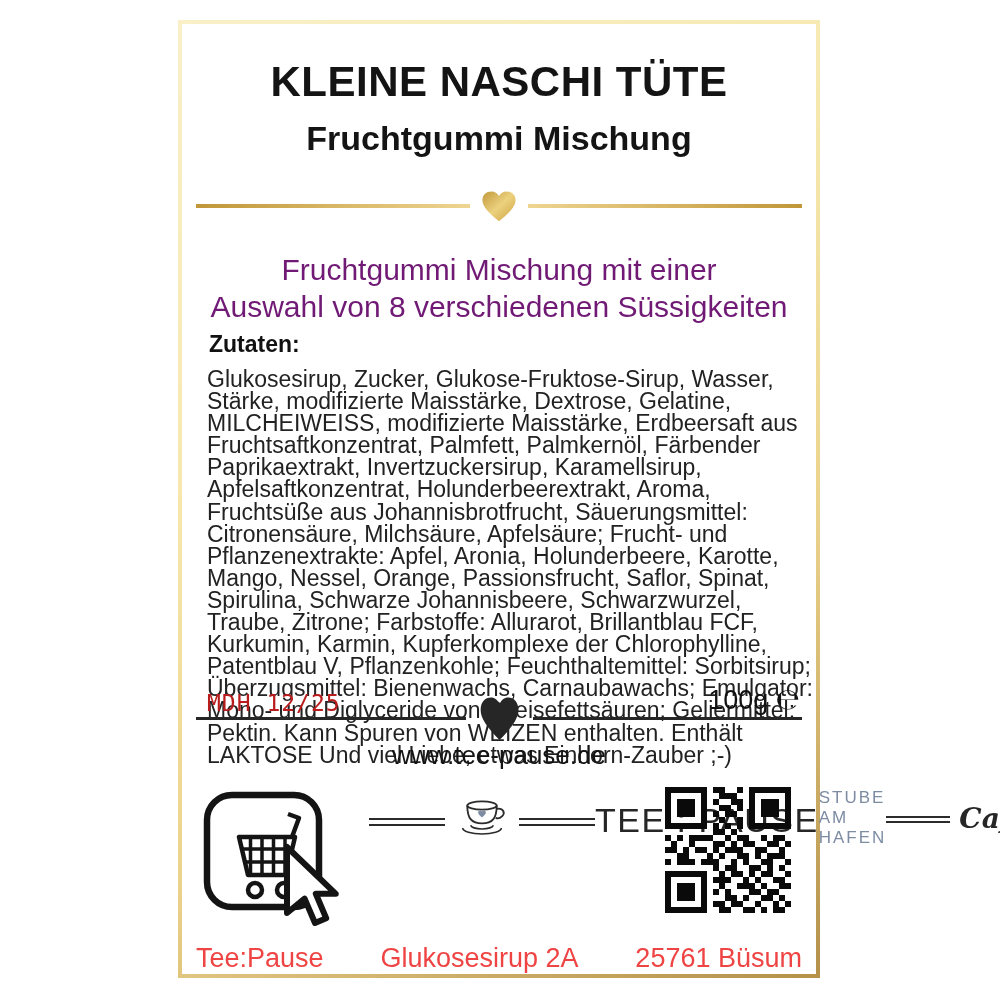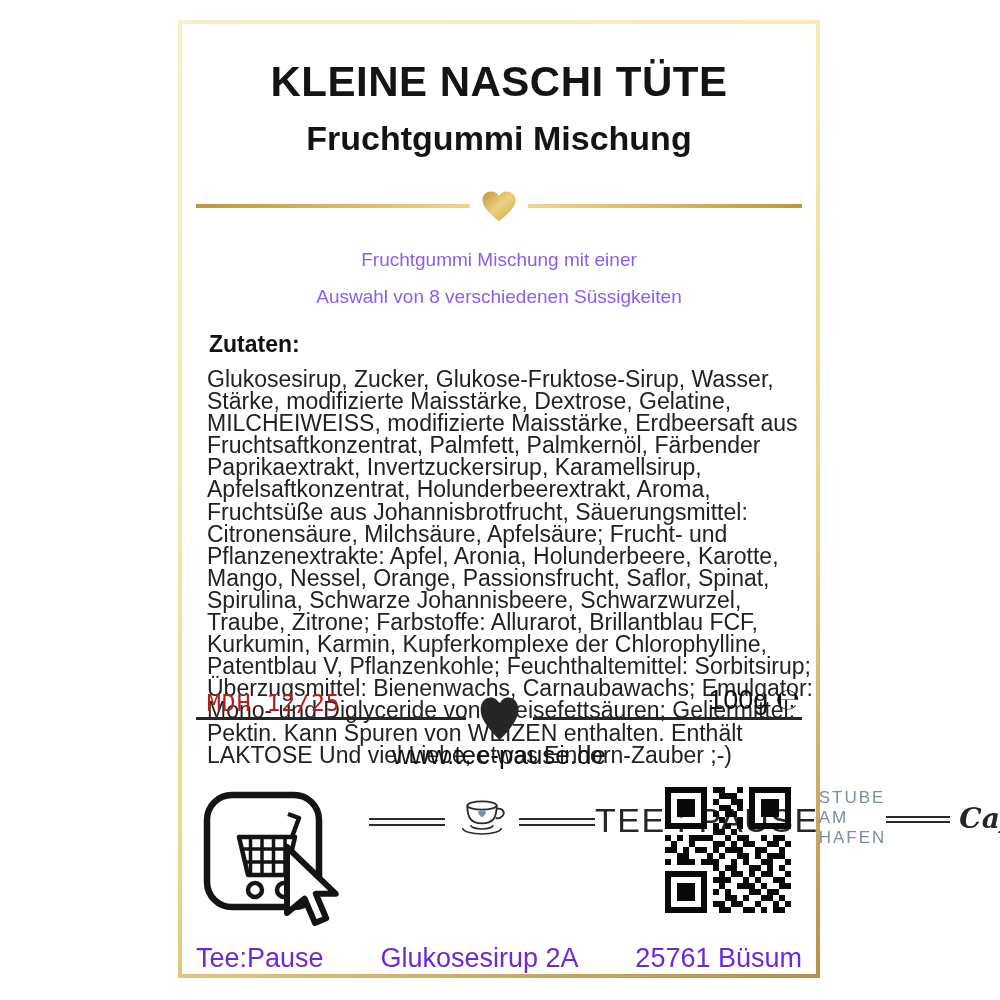--- a/index.html
+++ b/index.html
@@ -18,21 +18,21 @@
   .center{left:0;right:0;text-align:center;}
 
   .title{top:34px;font-size:42px;font-weight:600;letter-spacing:.5px;color:#141414;}
   .subtitle{top:95px;font-size:34px;font-weight:600;color:#141414;}
 
   .gold-divider{top:160px;left:14px;right:14px;height:44px;display:flex;align-items:center;gap:11px;}
   .gold-line{flex:1;height:4px;}
   .gold-line.l{background:linear-gradient(90deg,#c09638,#eed591);}
   .gold-line.r{background:linear-gradient(90deg,#eed591,#c09638);}
 
-  .description{top:217px;font-size:19px;line-height:37px;color:#8b5cf6;}
+  .description{top:227px;font-size:30px;line-height:37px;color:#701a75;}
 
   .zutaten{top:307px;left:27px;font-size:23px;font-weight:700;color:#111;}
   .ingredients{
     top:344px;left:25px;width:612px;font-size:23px;line-height:22.1px;
     color:#222;letter-spacing:0;text-align:left;
   }
 
   .mdh-row{top:658px;left:25px;right:16px;display:flex;justify-content:space-between;align-items:flex-end;}
   .mdh{font-family:"DejaVu Sans Mono", monospace;font-size:23px;letter-spacing:1px;color:#b91c1c;}
   .weight{font-size:27px;color:#111;display:flex;gap:7px;align-items:baseline;}
@@ -50,21 +50,21 @@
   .dline{width:76px;height:8px;border-top:2.5px solid #2b2b2b;border-bottom:2px solid #2b2b2b;box-sizing:border-box;margin-top:10px;}
   .logo-name{margin-top:6px;font-size:34px;letter-spacing:1.5px;font-weight:500;color:#262626;white-space:nowrap;line-height:36px;}
   .logo-tagline{margin-top:2px;font-size:17px;letter-spacing:2px;color:#7d8ca3;line-height:20px;}
   .cafe-row{margin-top:4px;display:flex;align-items:center;gap:9px;}
   .dline2{width:64px;height:7px;border-top:2.5px solid #2b2b2b;border-bottom:2px solid #2b2b2b;box-sizing:border-box;}
   .cafe-text{font-family:"DejaVu Serif", serif;font-style:italic;font-weight:600;font-size:28px;color:#262626;line-height:30px;}
 
   .qr{left:483px;top:763px;display:grid;grid-template-columns:repeat(21,6px);grid-auto-rows:6px;}
   .qr .m{background:#0a0a0a;}
 
-  .footer{top:919px;left:14px;right:14px;display:flex;justify-content:space-between;font-size:27px;color:#6d28d9;}
+  .footer{top:919px;left:14px;right:14px;display:flex;justify-content:space-between;font-size:27px;color:#ef4444;}
 </style>
 </head>
 <body>
 
 <div class="label">
 
   <div class="abs center title">KLEINE NASCHI TÜTE</div>
   <div class="abs center subtitle">Fruchtgummi Mischung</div>
 
   <div class="abs gold-divider">

